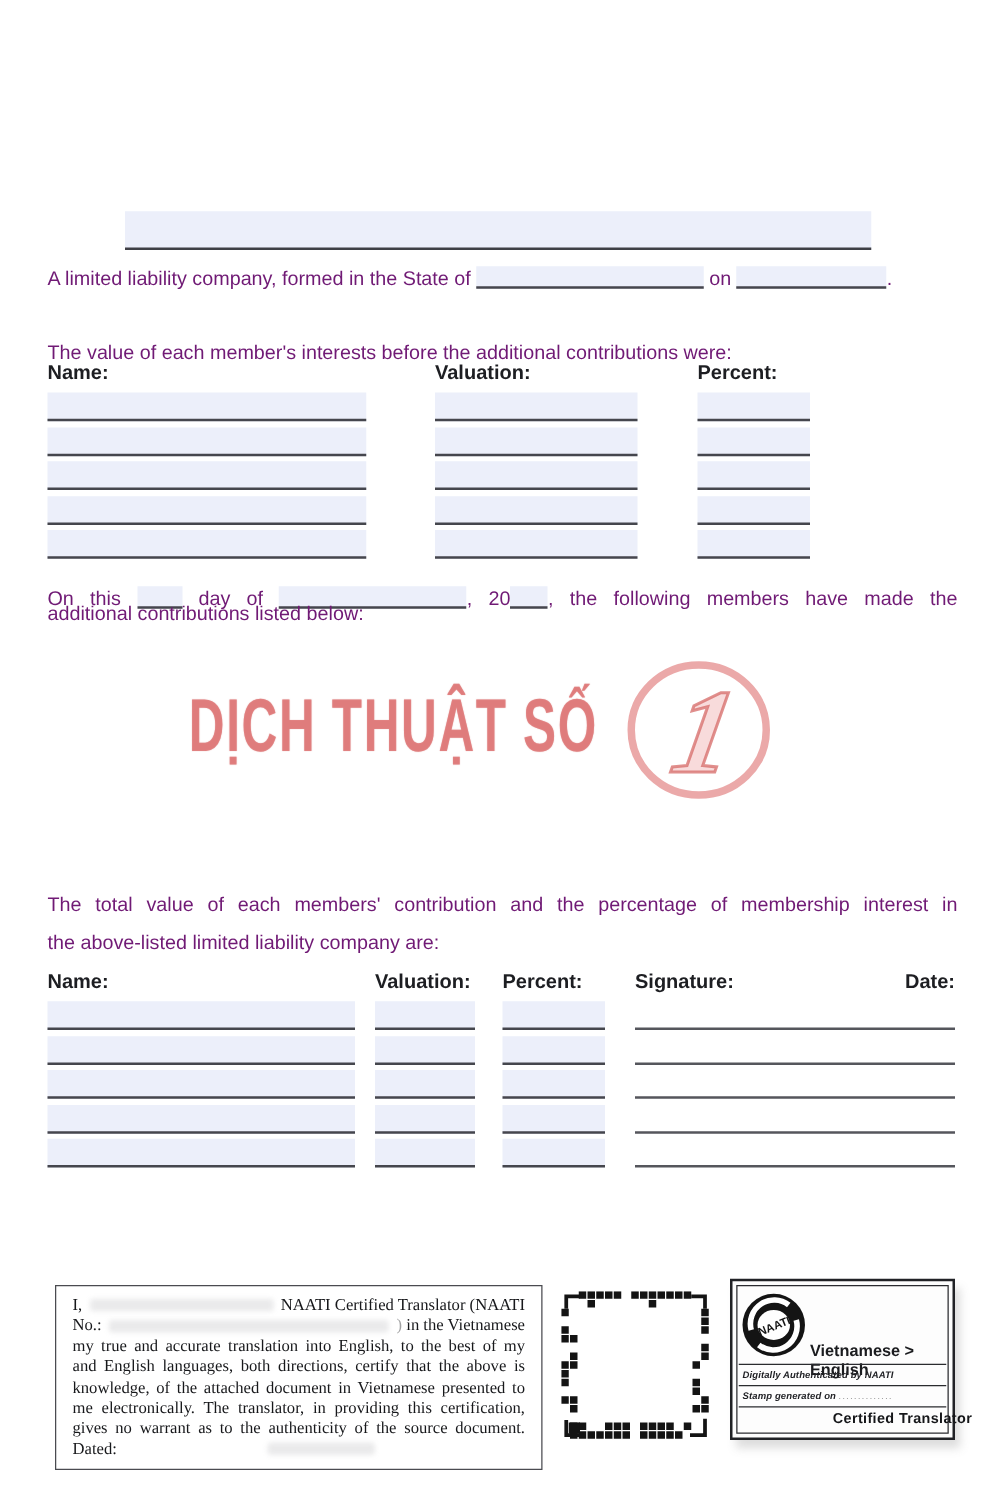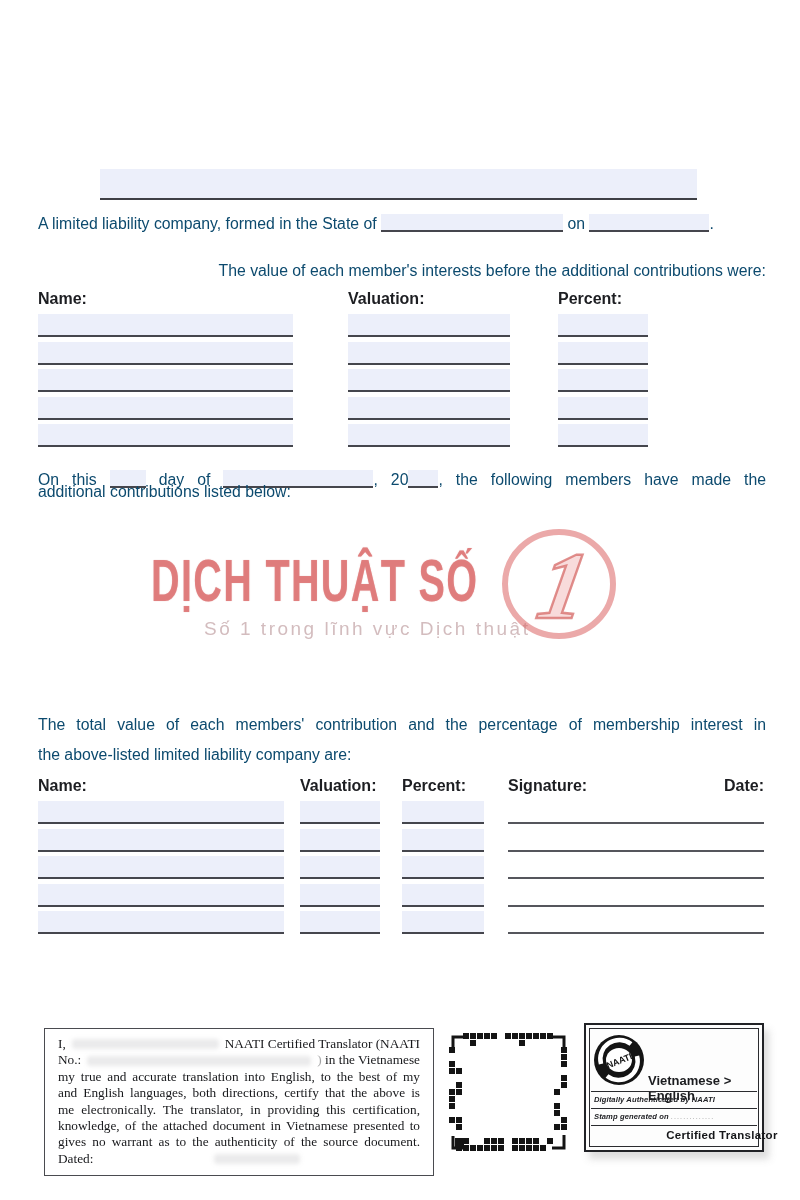--- a/index.html
+++ b/index.html
@@ -11,21 +11,21 @@
   .title-main{font-size:21px;font-weight:bold;line-height:30px;letter-spacing:.2px;}
   .title-amp{font-size:18px;font-weight:bold;line-height:28px;}
   .title-for{font-size:13.5px;font-weight:normal;line-height:24px;color:#333;}
 
   
   .bigfield{position:absolute;left:100px;top:169px;width:597px;height:29px;
             background:#ecEFfa;background:#eceffa;border-bottom:2.6px solid #3e3f45;}
   .blank{display:inline-block;background:#eceffa;border-bottom:2px solid #45464d;
          height:16px;vertical-align:-3px;}
 
-  .para{position:absolute;font-size:15.8px;line-height:21px;color:#0c4a6e;}
+  .para{position:absolute;font-size:15.8px;line-height:21px;color:#701a75;}
   .just{text-align:justify;text-align-last:justify;}
 
   
   .tbl{position:absolute;left:38px;width:726px;}
   .tbl .hdr{position:absolute;top:0;font-size:16px;font-weight:bold;color:#1d1e22;}
   .col{position:absolute;top:24px;}
   .field{height:21px;background:#eceffa;border-bottom:2.4px solid #45464d;margin-bottom:4.5px;}
   .field.nofill{background:transparent;border-bottom:2.2px solid #55565c;}
 
   
@@ -76,21 +76,21 @@
 
   <div class="bigfield"></div>
 
   <div class="para" style="left:38px;top:213px;width:728px;">
     <span>A limited liability company, formed in the State of</span>
     <span class="blank" style="width:182px;"></span>
     <span>on</span>
     <span class="blank" style="width:120px;"></span><span>.</span>
   </div>
 
-  <div class="para" style="left:38px;top:260px;width:728px;text-align:right;">The value of each member's interests before the additional contributions were:</div>
+  <div class="para" style="left:38px;top:272px;width:728px;">The value of each member's interests before the additional contributions were:</div>
 
   <div class="tbl" style="top:290px;height:180px;">
     <span class="hdr" style="left:0;">Name:</span>
     <span class="hdr" style="left:310px;">Valuation:</span>
     <span class="hdr" style="left:520px;">Percent:</span>
     <div class="col" style="left:0;width:255px;">
         <div class="field"></div>
         <div class="field"></div>
         <div class="field"></div>
         <div class="field"></div>
@@ -155,42 +155,41 @@
         <div class="field nofill"></div>
         <div class="field nofill"></div>
         <div class="field nofill"></div>
         <div class="field nofill"></div>
         <div class="field nofill"></div>
       </div>
   </div>
 
   <div class="watermark">
     <div class="wm-text">DỊCH THUẬT SỐ</div>
-    <div class="wm-sub">Số 1 trong lĩnh vực Dịch thuật</div>
     <svg class="wm-badge" width="118" height="112" viewBox="0 0 118 112">
       <ellipse cx="59" cy="56" rx="54" ry="52" fill="none" stroke="rgba(219,98,98,.55)" stroke-width="6"></ellipse>
       <text x="50" y="90" font-family="Liberation Serif, serif" font-style="italic" font-weight="bold" font-size="96" fill="rgba(236,160,160,.38)" stroke="rgba(214,105,103,.75)" stroke-width="2.5" transform="skewX(-10)">1</text>
     </svg>
   </div>
 
   <div class="cert">
     <div class="cline">
       <span>I,</span>
       <span class="smudge"></span>
       <span>NAATI Certified Translator (NAATI</span>
     </div>
     <div class="cline">
       <span>No.:</span>
       <span class="smudge"></span>
       <span><span class="paren">)</span> <span>in the Vietnamese</span></span>
     </div>
     <div class="jline">my true and accurate translation into English, to the best of my</div>
     <div class="jline">and English languages, both directions, certify that the above is</div>
+    <div class="jline">knowledge, of the attached document in Vietnamese presented to</div>
     <div class="jline">me electronically. The translator, in providing this certification,</div>
-    <div class="jline">knowledge, of the attached document in Vietnamese presented to</div>
     <div class="jline">gives no warrant as to the authenticity of the source document.</div>
     <div class="cline">
       <span>Dated:</span>
       <span class="smudge small"></span>
       <span></span>
     </div>
   </div>
 
   <div class="qr">
     <svg width="120" height="120" viewBox="0 0 120 120">

